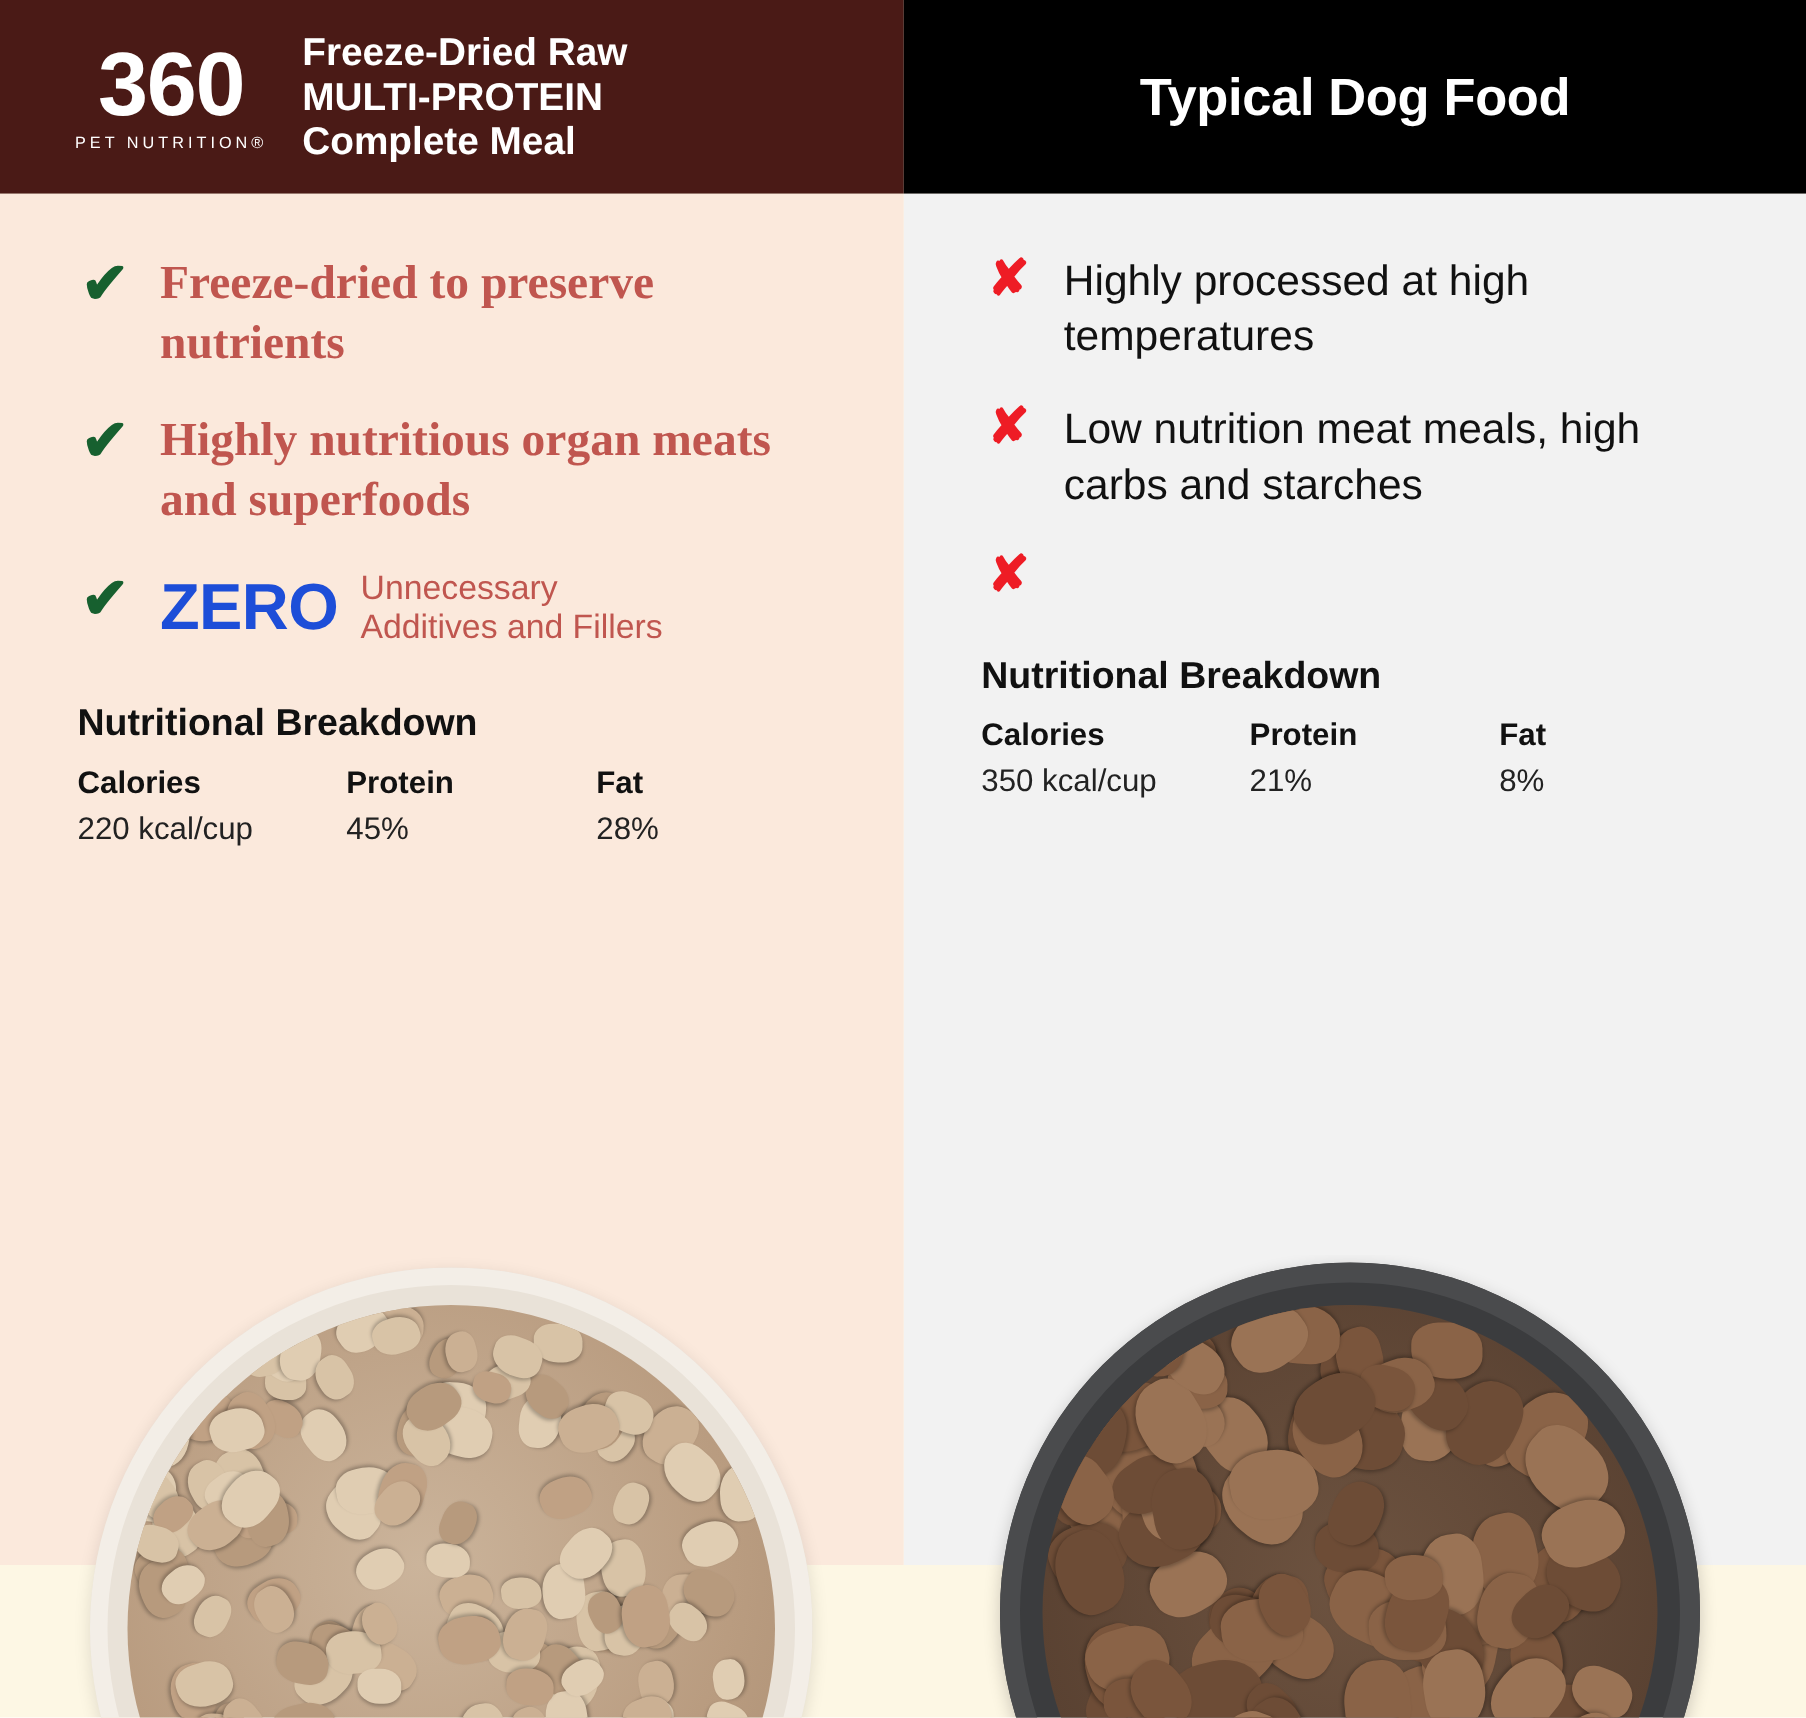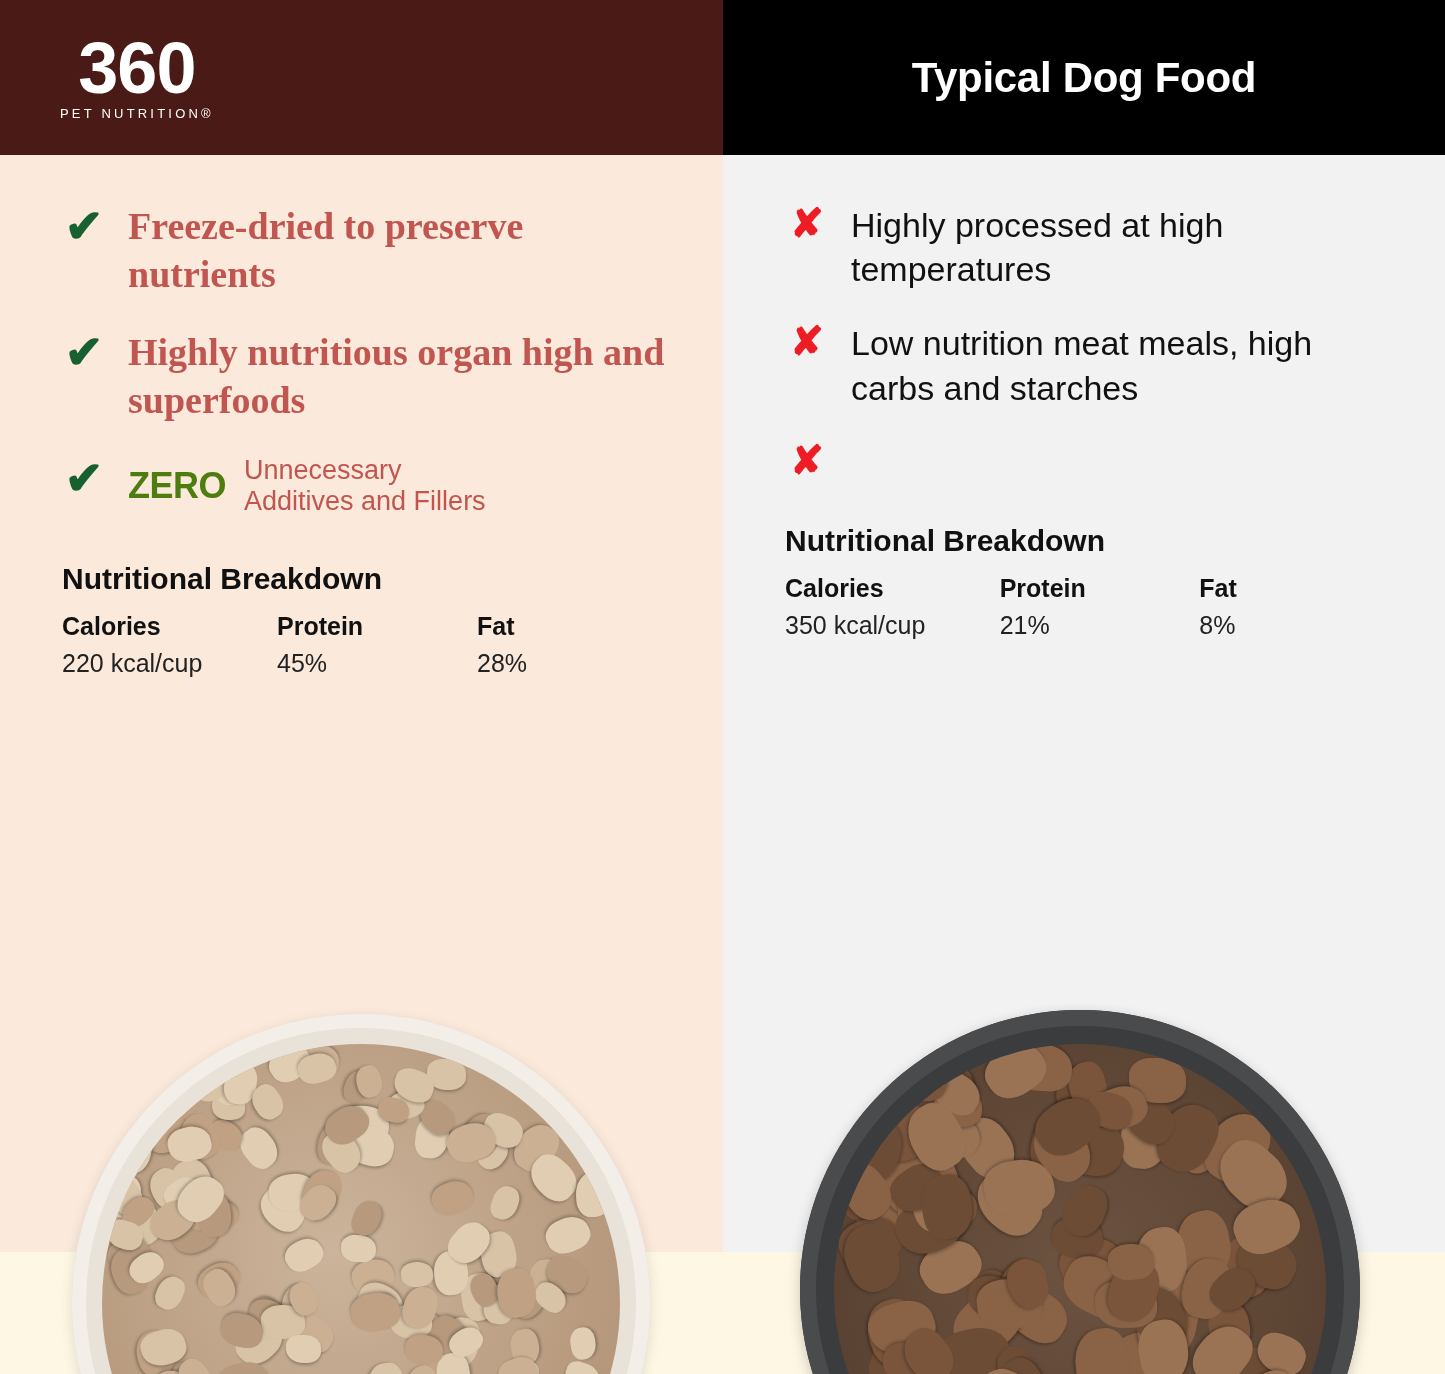--- a/index.html
+++ b/index.html
@@ -138,22 +138,22 @@
     line-height: 1.3;
     color: #111111;
   }
   .zero-row {
     display: flex;
     align-items: center;
     gap: 18px;
   }
   .zero-word {
     font-weight: bold;
-    font-size: 36px;
-    color: #4d7c0f;
+    font-size: 52px;
+    color: #1d4ed8;
     letter-spacing: -0.5px;
     line-height: 1;
     text-align: center;
   }
   .zero-note {
     font-size: 27px;
     line-height: 1.18;
     color: #c0564f;
   }
 
@@ -239,37 +239,42 @@
 
 <div class="page">
 
 
   <div class="col-headers">
     <div class="col-head-left">
       <div class="brand-block">
         <div class="brand-360">360</div>
         <div class="brand-sub">PET NUTRITION®</div>
       </div>
+      <div class="product-name">
+        <div>Freeze-Dried Raw</div>
+        <div>MULTI-PROTEIN</div>
+        <div>Complete Meal</div>
+      </div>
     </div>
     <div class="col-head-right">
       <h2>Typical Dog Food</h2>
     </div>
   </div>
 
   <div class="columns">
 
     <div class="col left">
       <div class="list">
         <div class="list-item">
           <span class="mark check">✔</span>
           <span class="txt-left">Freeze-dried to preserve nutrients</span>
         </div>
         <div class="list-item">
           <span class="mark check">✔</span>
-          <span class="txt-left">Highly nutritious organ high and superfoods</span>
+          <span class="txt-left">Highly nutritious organ meats and superfoods</span>
         </div>
         <div class="list-item">
           <span class="mark check">✔</span>
           <span class="zero-row">
             <span class="zero-word">ZERO</span>
             <span class="zero-note">
               <span style="display:block">Unnecessary</span>
               <span style="display:block">Additives and Fillers</span>
             </span>
           </span>

